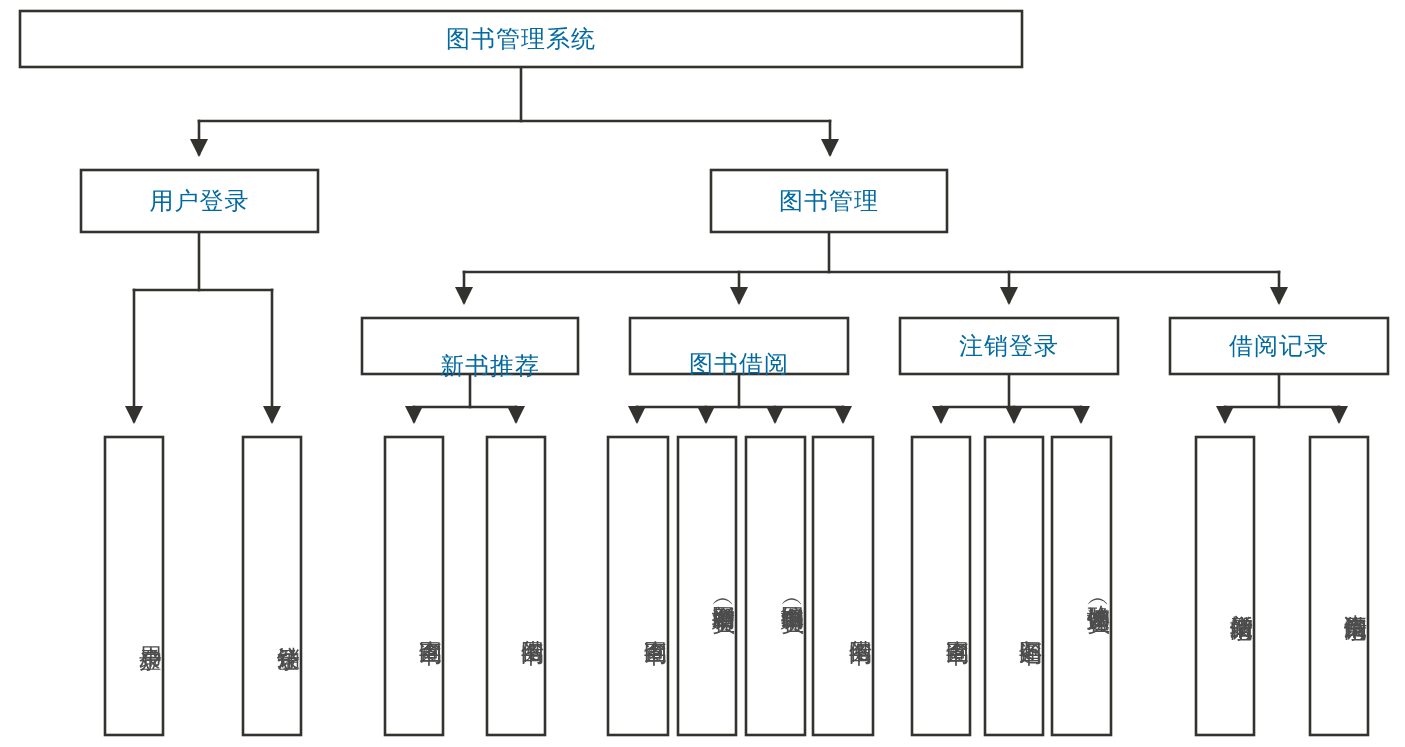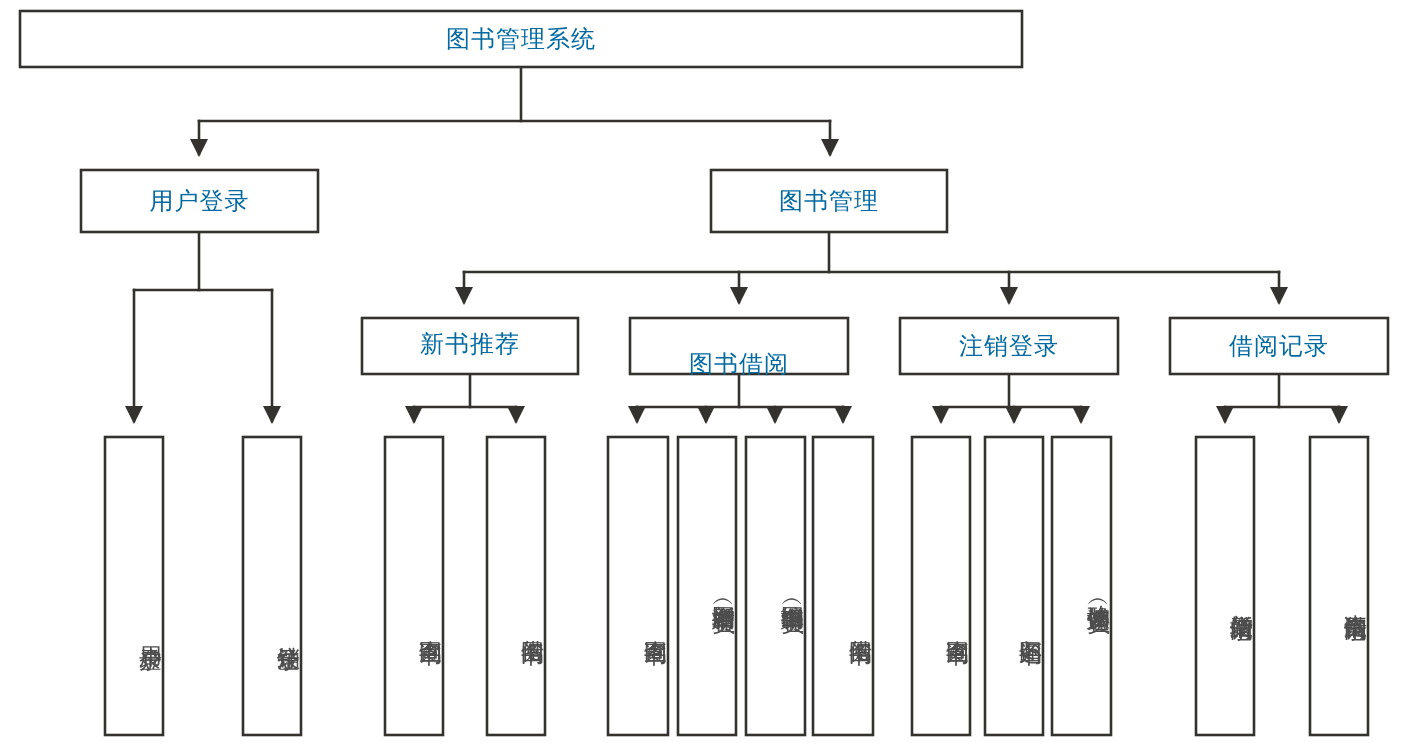--- a/index.html
+++ b/index.html
@@ -158,21 +158,21 @@
       <rect class="node-box" x="1196" y="437" width="58" height="298"></rect>
       <rect class="node-box" x="1310" y="437" width="58" height="298"></rect>
     </g>
   </svg>
 
   <div class="node-label-html" style="left:20px; top:11px; width:1002px; height:56px;">图书管理系统</div>
 
   <div class="node-label-html" style="left:81px; top:170px; width:237px; height:62px;">用户登录</div>
   <div class="node-label-html" style="left:711px; top:170px; width:236px; height:62px;">图书管理</div>
 
-  <div class="node-label-html" style="left:362px; top:308px; width:216px; height:72px;">新书推荐</div>
+  <div class="node-label-html" style="left:362px; top:330px; width:216px; height:72px;padding-left:20px;">新书推荐</div>
   <div class="node-label-html" style="left:630px; top:336px; width:218px; height:56px;">图书借阅</div>
   <div class="node-label-html" style="left:900px; top:318px; width:218px; height:56px;">注销登录</div>
   <div class="node-label-html" style="left:1170px; top:318px; width:218px; height:56px;">借阅记录</div>
 
   <div class="leaf-label-wrap" style="left:105px; top:525px; width:58px; height:210px;">用户登录</div>
   <div class="leaf-label-wrap" style="left:243px; top:525px; width:58px; height:210px;">注销登录</div>
   <div class="leaf-label-wrap" style="left:385px; top:512px; width:58px; height:223px;">查询图书</div>
   <div class="leaf-label-wrap" style="left:487px; top:512px; width:58px; height:223px;">借阅图书</div>
   <div class="leaf-label-wrap" style="left:608px; top:512px; width:60px; height:223px;">查询图书</div>
   <div class="leaf-label-wrap" style="left:678px; top:447px; width:58px; height:288px;">新增图书（管理员）</div>

